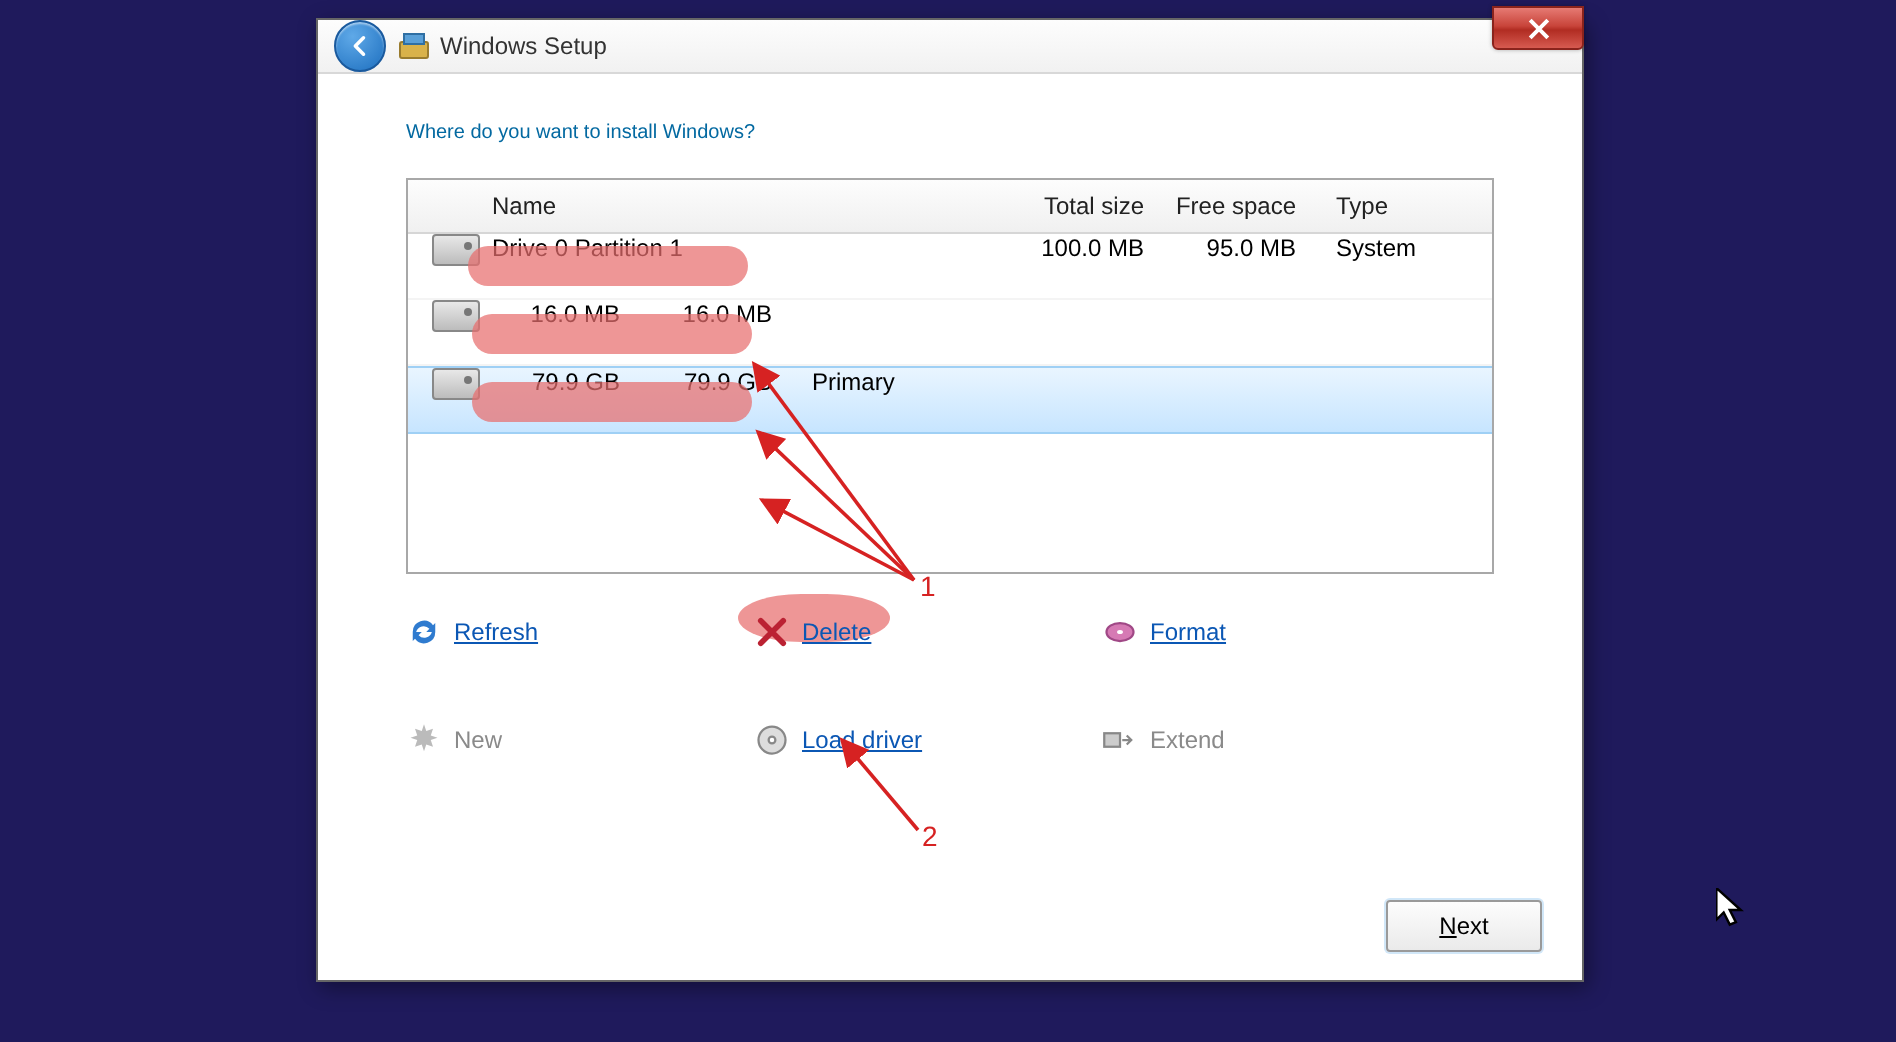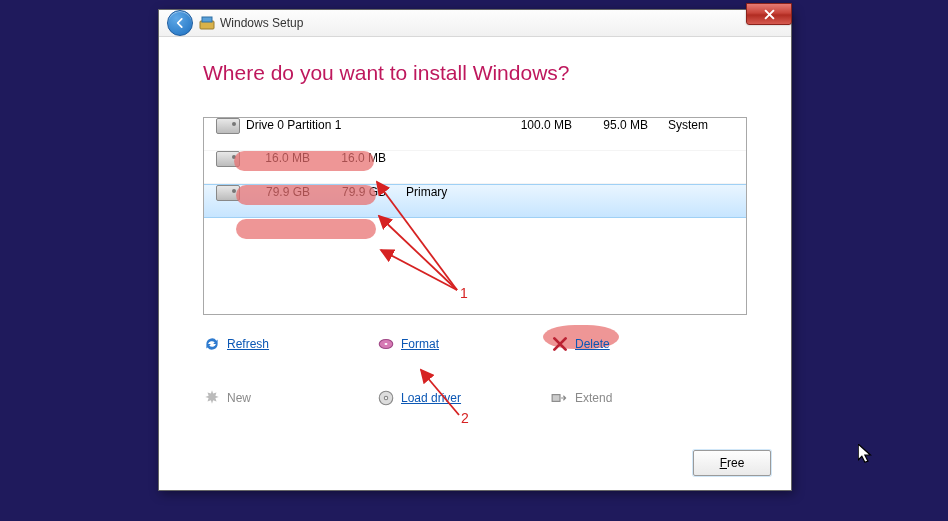--- a/index.html
+++ b/index.html
@@ -56,23 +56,23 @@
     border: 1px solid #8a231c;
     border-radius: 0 0 3px 3px;
     display:flex; align-items:center; justify-content:center;
     box-shadow: 0 0 2px rgba(0,0,0,.3);
   }
   .close-btn svg { width: 11px; height:11px; }
   .content {
     padding: 24px 44px 14px 44px;
   }
   .heading {
-    color: #be185d;
-    font-size: 21px;
-    margin-bottom: 32px;
+    color: #0369a1;
+    font-size: 10px;
+    margin-bottom: 17px;
   }
   .grid {
     border: 1px solid #a8a8a8;
     height: 196px;
     background:#fff;
     position:relative;
     overflow:hidden;
   }
   .grid-header {
     display:flex;
@@ -199,20 +199,27 @@
     <svg viewBox="0 0 10 10">
       <path d="M1 1 L9 9 M9 1 L1 9" stroke="#fff" stroke-width="1.8"></path>
     </svg>
   </div>
 
   <div class="content">
 
     <div class="heading">Where do you want to install Windows?</div>
 
     <div class="grid">
+      <div class="grid-header">
+        <div class="col col-icon"></div>
+        <div class="col col-name">Name</div>
+        <div class="col col-total">Total size</div>
+        <div class="col col-free">Free space</div>
+        <div class="col col-type">Type</div>
+      </div>
       <div id="rows">
           <div class="row">
             <div class="col col-icon">
               <div class="disk-icon"></div>
             </div>
             <div class="col col-name">Drive 0 Partition 1</div>
             <div class="col col-total">100.0 MB</div>
             <div class="col col-free">95.0 MB</div>
             <div class="col col-type">System</div>
           </div>
@@ -240,38 +247,38 @@
 
     <div class="actions" style="position:relative;gap:24px;">
       <div class="act">
         <span class="ico">
           <svg viewBox="0 0 16 16">
               <path d="M3 8a5 5 0 0 1 9-3l1-1v4h-4l1.4-1.4A3.5 3.5 0 0 0 4.5 8H3zm10 0a5 5 0 0 1-9 3l-1 1V8h4l-1.4 1.4A3.5 3.5 0 0 0 11.5 8H13z" fill="#2f7bcf"></path>
             </svg>
         </span>
         <span class="lbl">Refresh</span>
       </div>
-      <div class="act">
-        <span class="ico">
-          <svg viewBox="0 0 16 16">
-              <ellipse cx="8" cy="8" rx="6" ry="4" fill="#d67ab4" stroke="#a04886"></ellipse>
-              <ellipse cx="8" cy="8" rx="1.3" ry="0.9" fill="#fff"></ellipse>
-            </svg>
-        </span>
-        <span class="lbl">Format</span>
-      </div>
       <div class="act" style="position:relative;">
         <div class="hl-round" style="left:-8px; top:-4px; width:76px; height:24px;"></div>
         <span class="ico" style="position:relative;">
           <svg viewBox="0 0 16 16">
               <path d="M3 3 L13 13 M13 3 L3 13" stroke="#b23" stroke-width="2.5" stroke-linecap="round"></path>
             </svg>
         </span>
         <span class="lbl" style="position:relative;">Delete</span>
       </div>
+      <div class="act">
+        <span class="ico">
+          <svg viewBox="0 0 16 16">
+              <ellipse cx="8" cy="8" rx="6" ry="4" fill="#d67ab4" stroke="#a04886"></ellipse>
+              <ellipse cx="8" cy="8" rx="1.3" ry="0.9" fill="#fff"></ellipse>
+            </svg>
+        </span>
+        <span class="lbl">Format</span>
+      </div>
       <div class="act disabled">
         <span class="ico">
           <svg viewBox="0 0 16 16">
               <g fill="#bbb">
                 <path d="M8 1l1 3 3-1-1 3 3 1-3 1 1 3-3-1-1 3-1-3-3 1 1-3-3-1 3-1-1-3 3 1z"></path>
               </g>
             </svg>
         </span>
         <span class="lbl">New</span>
       </div>
@@ -291,21 +298,21 @@
               <path d="M9 8h4m-2-2 2 2-2 2" stroke="#888" fill="none"></path>
             </svg>
         </span>
         <span class="lbl">Extend</span>
       </div>
     </div>
 
   </div>
 
   <div class="next-btn">
-    <span>Free</span>
+    <span>Next</span>
   </div>
 
   <svg class="arrow" style="left:0;top:0;width:632px;height:480px;">
     <defs>
       <marker id="ah" markerWidth="8" markerHeight="8" refX="7" refY="4" orient="auto">
         <path d="M0 0 L8 4 L0 8 z" fill="#d62222"></path>
       </marker>
     </defs>
 
     <line x1="298" y1="280" x2="218" y2="172" stroke="#d62222" stroke-width="1.8" marker-end="url(#ah)"></line>

